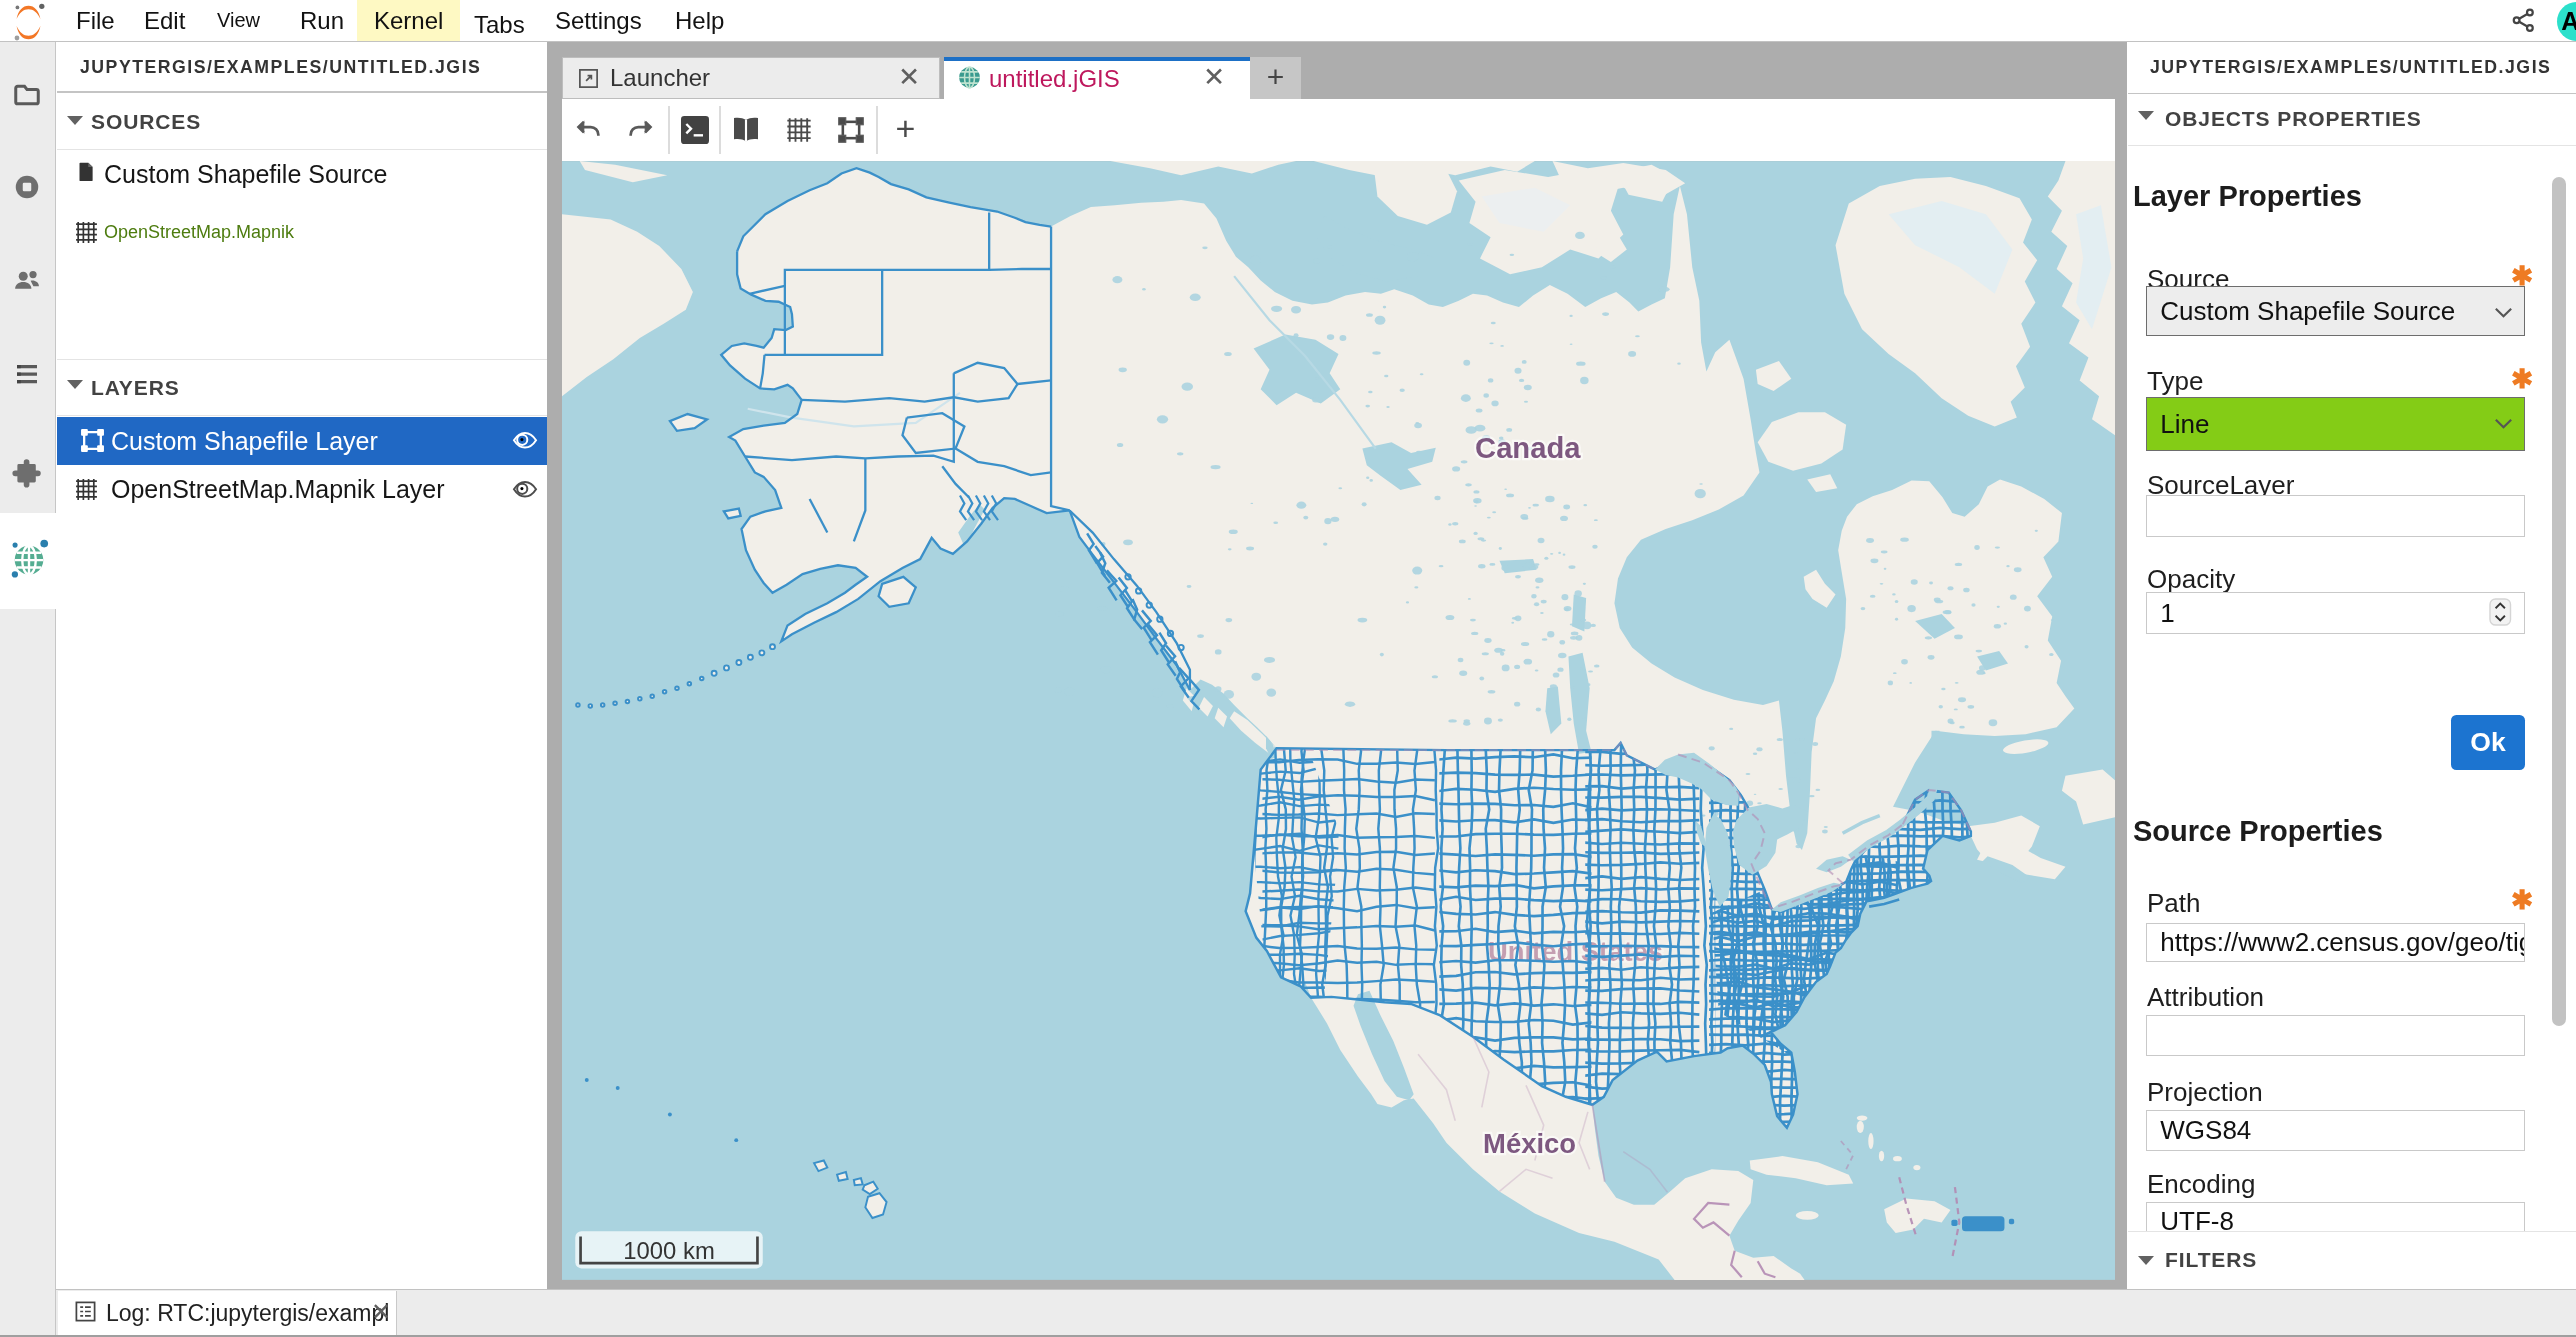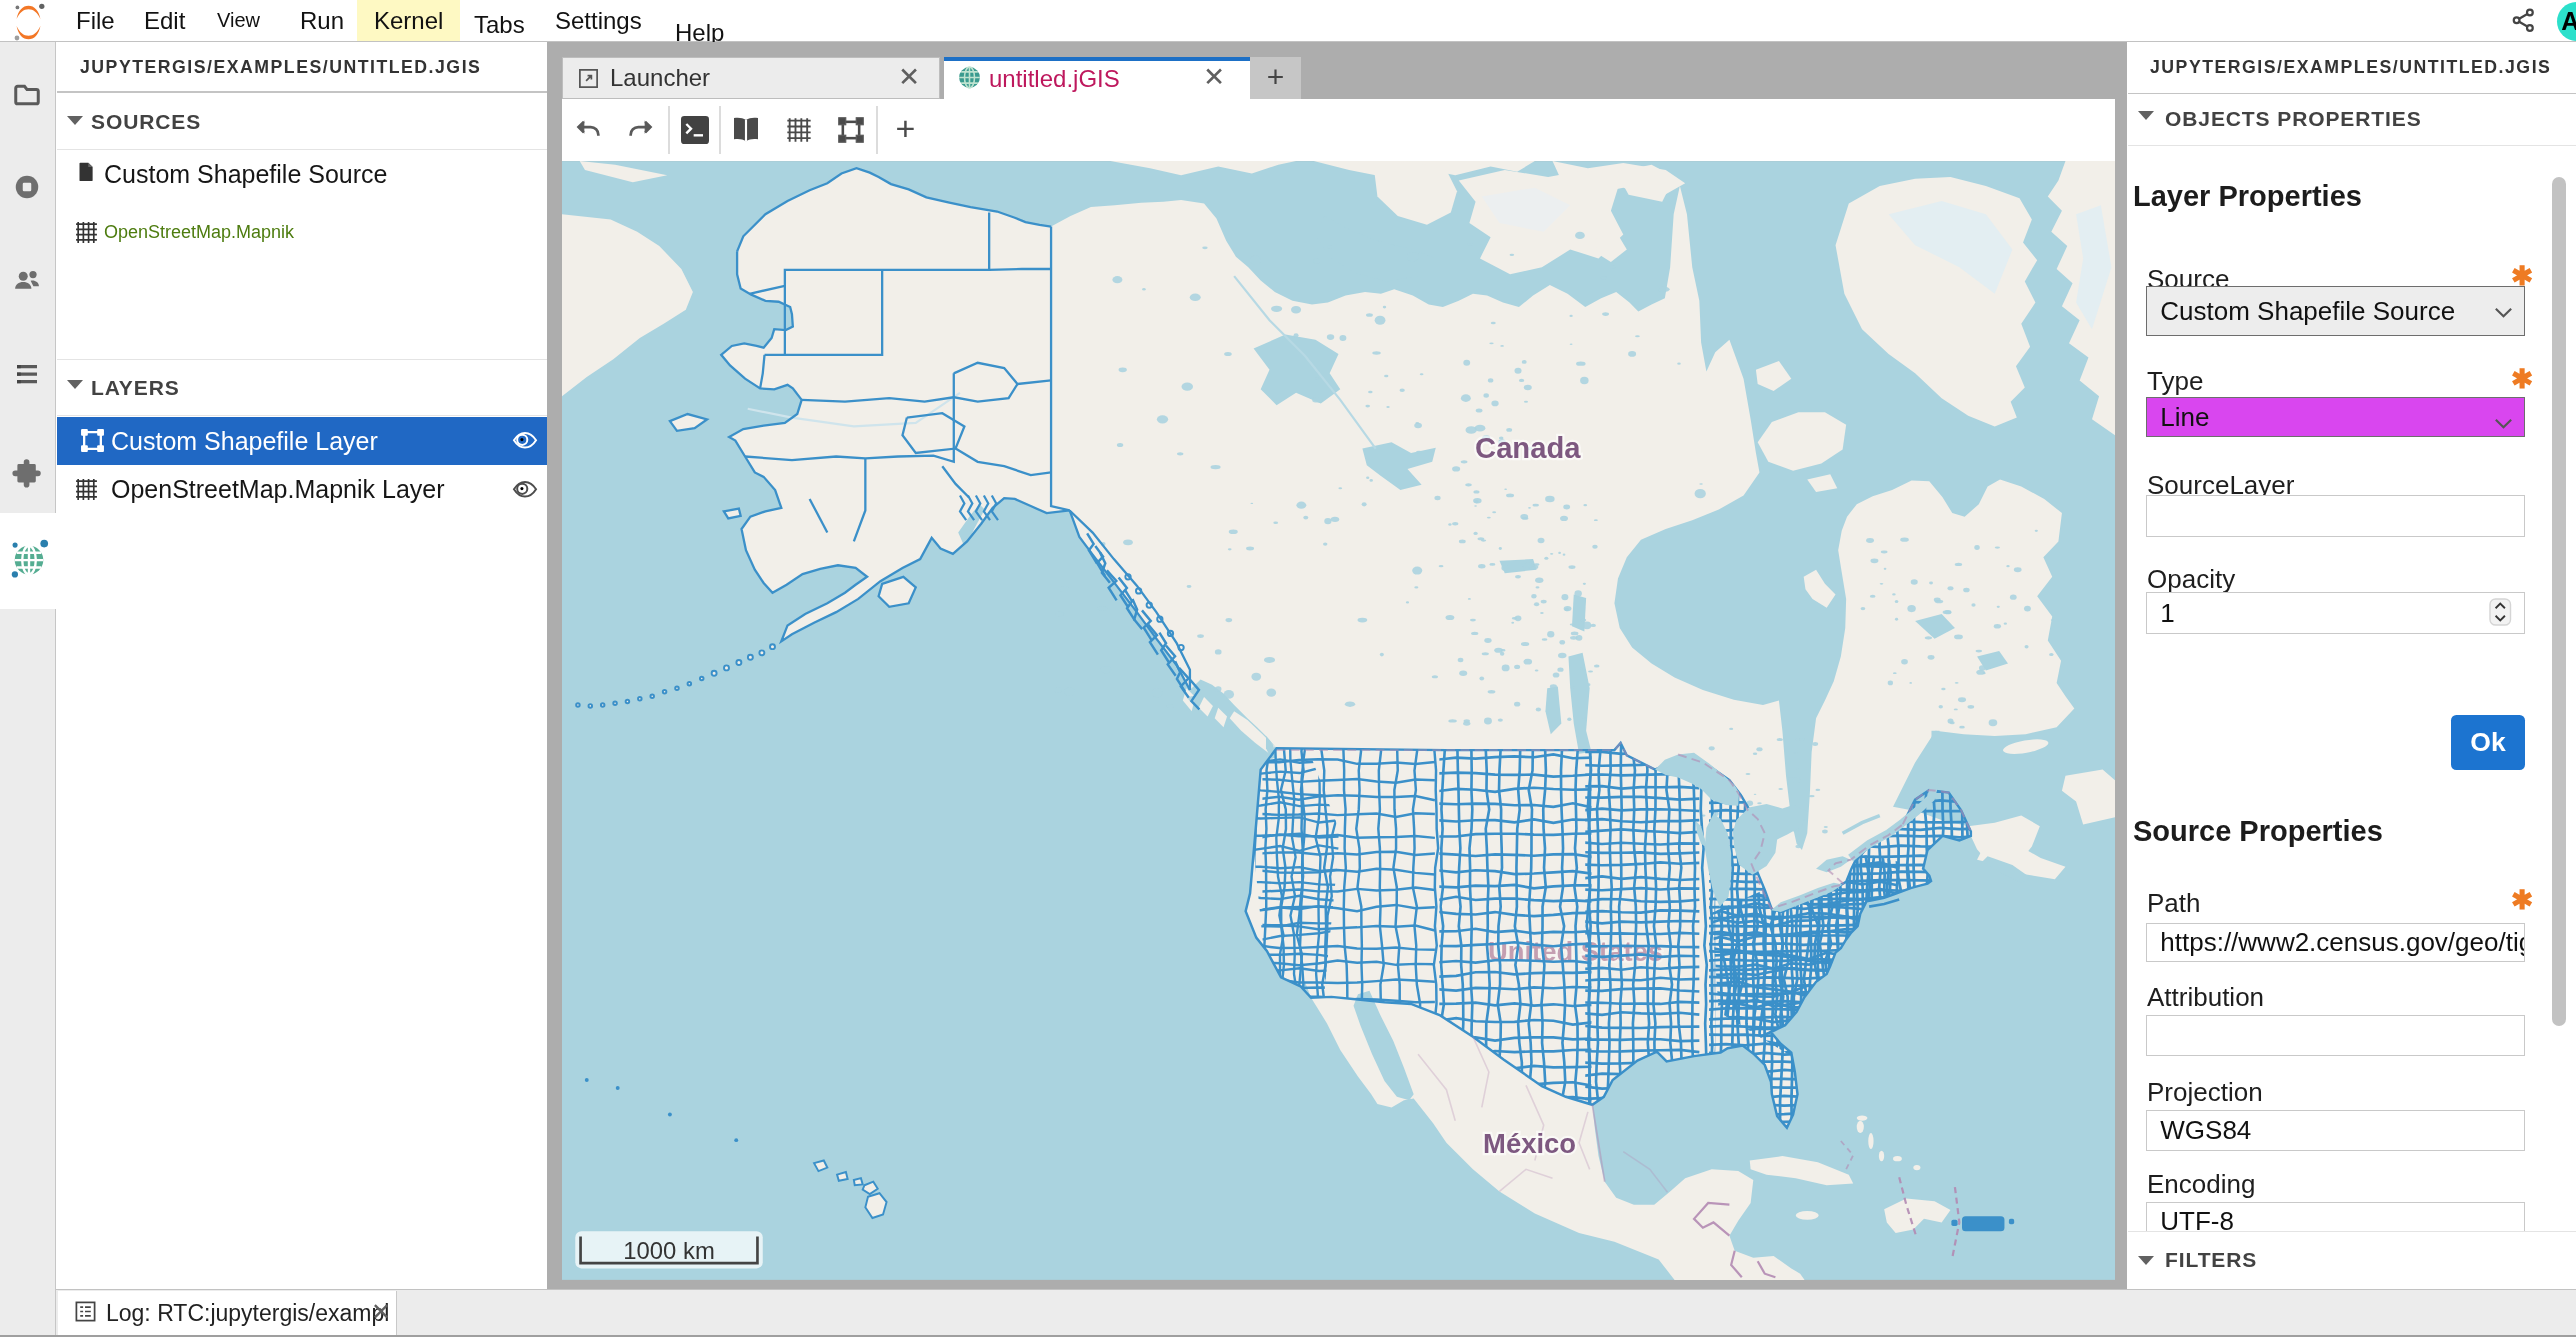--- a/index.html
+++ b/index.html
@@ -20,21 +20,21 @@
     <circle cx="37" cy="3.8" r="3" fill="#616262"></circle>
     <circle cx="9" cy="39.5" r="2.7" fill="#9e9e9e"></circle>
   </svg>
 <div class="abs" style="left:59px;top:0;height:41px;line-height:41px;padding:0 17px;font-size:24px;color:#121212;">File</div>
 <div class="abs" style="left:127px;top:0;height:41px;line-height:41px;padding:0 17px;font-size:24px;color:#121212;">Edit</div>
 <div class="abs" style="left:200px;top:0;height:41px;line-height:41px;padding:0 17px;font-size:20px;color:#121212;">View</div>
 <div class="abs" style="left:283px;top:0;height:41px;line-height:41px;padding:0 17px;font-size:24px;color:#121212;">Run</div>
 <div class="abs" style="left:357px;top:0;height:41px;line-height:41px;padding:0 17px;font-size:24px;color:#121212;background:#fef9c3;">Kernel</div>
 <div class="abs" style="left:457px;top:0;height:41px;line-height:41px;padding:4px 17px;font-size:24px;color:#121212;">Tabs</div>
 <div class="abs" style="left:538px;top:0;height:41px;line-height:41px;padding:0 17px;font-size:24px;color:#121212;">Settings</div>
-<div class="abs" style="left:658px;top:0;height:41px;line-height:41px;padding:12px 17px;font-size:24px;color:#121212;">Help</div>
+<div class="abs" style="left:658px;top:0;height:41px;line-height:41px;padding:0 17px;font-size:24px;color:#121212;">Help</div>
 <svg style="position:absolute;left:2510px;top:7px" width="26.5" height="26.5" viewBox="0 0 24 24" fill="none" stroke="#444">
     <circle cx="18" cy="5" r="2.6" stroke-width="2"></circle>
     <circle cx="6" cy="12" r="2.6" stroke-width="2"></circle>
     <circle cx="18" cy="19" r="2.6" stroke-width="2"></circle>
     <path d="M8.3 10.7 15.7 6.3M8.3 13.3 15.7 17.7" stroke-width="2"></path>
   </svg>
 <div class="abs" style="left:2557px;top:1.8px;width:39px;height:39px;border-radius:50%;background:#2ce0cb;color:#000;font-weight:bold;font-size:25px;line-height:39px;text-align:center;padding-right:12.4px;box-sizing:border-box">A</div>
 <div class="abs" style="left:0;top:42px;width:56px;height:1295px;background:#ececec;border-right:1.8px solid #c6c6c6"></div>
 <div class="abs" style="left:0;top:513px;width:56px;height:96px;background:#fff"></div>
 <svg style="position:absolute;left:12.4px;top:80px" width="30" height="30" viewBox="0 0 24 24" fill="none" stroke="#5a5a5a">
@@ -939,21 +939,21 @@
 <div class="abs" style="left:2128px;top:145px;width:448px;height:0;border-bottom:1.8px solid #e4e4e4"></div>
 <h2 class="rp abs" style="top:180px">Layer Properties</h2>
 <div class="abs lbl" style="left:2147px;top:264px">Source</div>
 <div class="abs ast" style="left:2511px;top:260px">✱</div>
 <div class="abs inp" style="top:286px;height:50px;background:#ededed;border:1.8px solid #6d6d6d">Custom Shapefile Source</div>
 <svg style="position:absolute;left:2492px;top:301px" width="23" height="23" viewBox="0 0 24 24" fill="none" stroke="#555">
     <path d="M4 8 12 16 20 8" stroke-width="2.2" fill="none"></path>
   </svg>
 <div class="abs lbl" style="left:2147px;top:366px">Type</div>
 <div class="abs ast" style="left:2511px;top:363px">✱</div>
-<div class="abs inp" style="top:397px;height:40px;background:#d946ef;border:1.8px solid #6d6d6d">Line</div>
+<div class="abs inp" style="top:397px;height:54px;background:#84cc16;border:1.8px solid #6d6d6d">Line</div>
 <svg style="position:absolute;left:2492px;top:412px" width="23" height="23" viewBox="0 0 24 24" fill="none" stroke="#555">
     <path d="M4 8 12 16 20 8" stroke-width="2.2" fill="none"></path>
   </svg>
 <div class="abs lbl" style="left:2147px;top:470px">SourceLayer</div>
 <div class="abs inp" style="top:495px;height:42px"></div>
 <div class="abs lbl" style="left:2147px;top:564px">Opacity</div>
 <div class="abs inp" style="top:592px;height:42px">1</div>
 <svg style="position:absolute;left:2487px;top:598px" width="26.5" height="28" viewBox="0 0 24 30" fill="none" stroke="#5a5a5a">
     <rect x="1" y="1" width="22" height="28" rx="6" fill="#f2f2f2" stroke="#d5d5d5" stroke-width="1.5"></rect>
     <path d="M7 11 12 6l5 5M7 19l5 5 5-5" stroke="#333" stroke-width="2" fill="none"></path>

